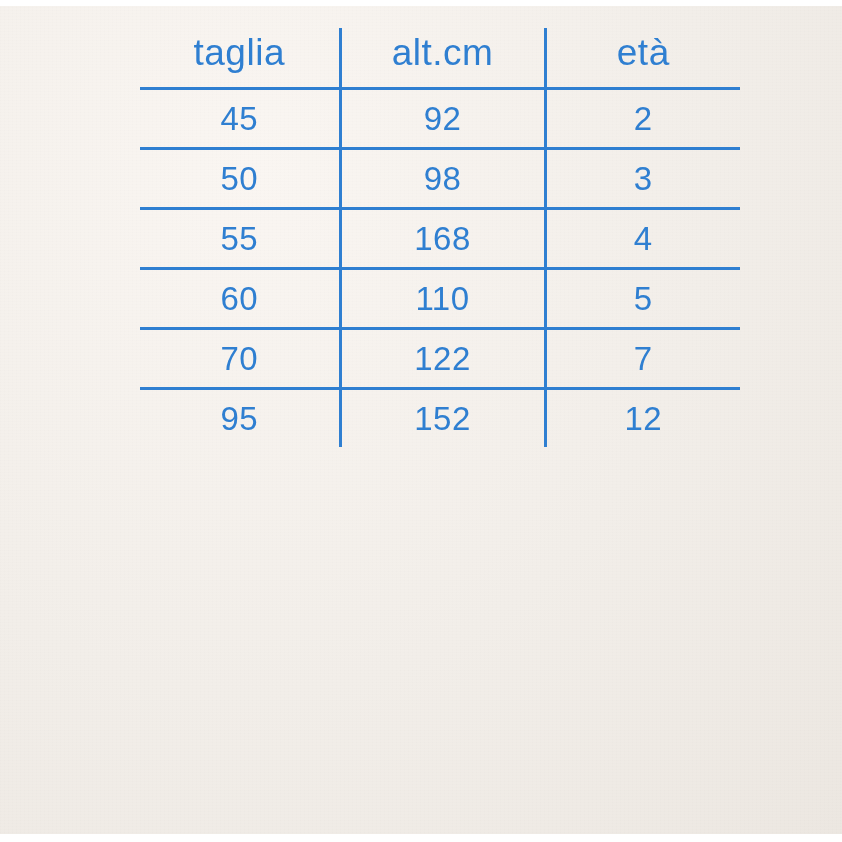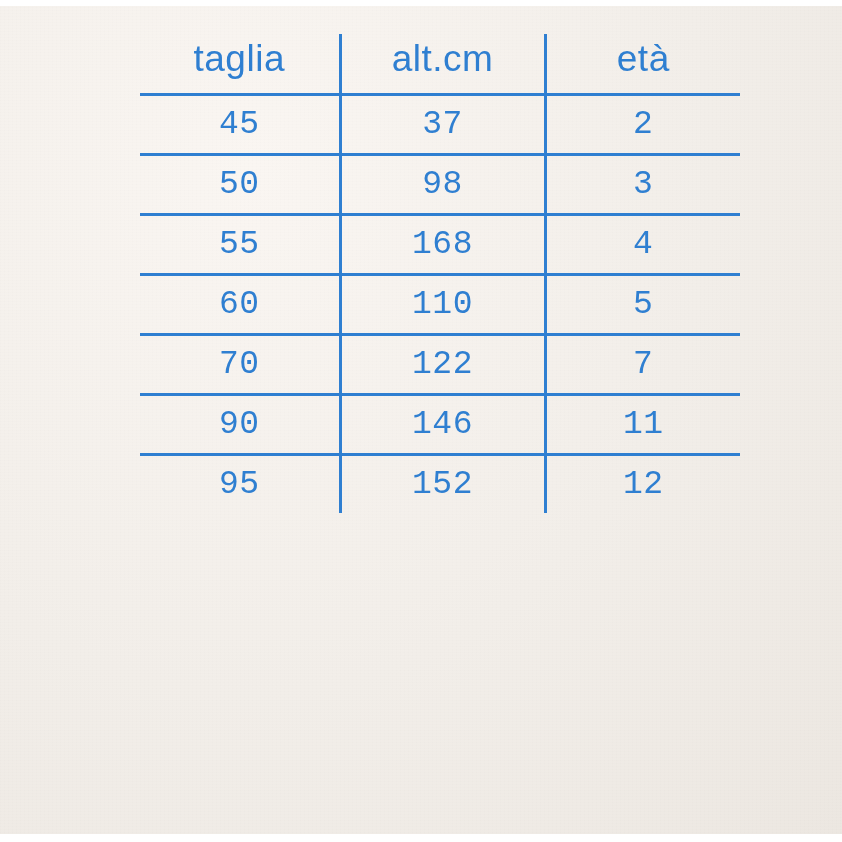--- a/index.html
+++ b/index.html
@@ -39,21 +39,21 @@
     width: 842px;
     background: #ffffff;
     z-index: 5;
   }
   .band.top { top: 0; height: 6px; }
   .band.bottom { bottom: 0; height: 8px; }
 
   #table-wrap {
     position: absolute;
     left: 140px;
-    top: 34px;
+    top: 28px;
     width: 600px;
     height: 750px;
   }
   table.size-table {
     border-collapse: collapse;
     width: 600px;
     table-layout: fixed;
     color: #2f7fd1;
   }
   table.size-table col.c1 { width: 200px; }
@@ -71,21 +71,20 @@
     font-size: 37px;
     line-height: 1;
     padding: 6px 0 16px 0;
     border-bottom: 3px solid #2f7fd1;
   }
   table.size-table td {
     font-size: 33px;
     line-height: 1;
     padding: 12px 0 12px 0;
     border-bottom: 3px solid #2f7fd1;
-    font-family: Liberation Mono, monospace;
   }
   table.size-table tbody tr:last-child td {
     border-bottom: none;
   }
   
   table.size-table th.col-sep,
   table.size-table td.col-sep {
     border-left: 3px solid #2f7fd1;
   }
   
@@ -117,21 +116,21 @@
             <span class="cell-inner">alt.cm</span>
           </th>
           <th class="col-sep">
             <span class="cell-inner">età</span>
           </th>
         </tr>
       </thead>
       <tbody>
         <tr>
           <td>45</td>
-          <td class="col-sep">37</td>
+          <td class="col-sep">92</td>
           <td class="col-sep">2</td>
         </tr>
         <tr>
           <td>50</td>
           <td class="col-sep">98</td>
           <td class="col-sep">3</td>
         </tr>
         <tr>
           <td>55</td>
           <td class="col-sep">168</td>
@@ -141,25 +140,20 @@
           <td>60</td>
           <td class="col-sep">110</td>
           <td class="col-sep">5</td>
         </tr>
         <tr>
           <td>70</td>
           <td class="col-sep">122</td>
           <td class="col-sep">7</td>
         </tr>
         <tr>
-          <td>90</td>
-          <td class="col-sep">146</td>
-          <td class="col-sep">11</td>
-        </tr>
-        <tr>
           <td>95</td>
           <td class="col-sep">152</td>
           <td class="col-sep">12</td>
         </tr>
       </tbody>
     </table>
   </div>
 </div>
 
 </body></html>

